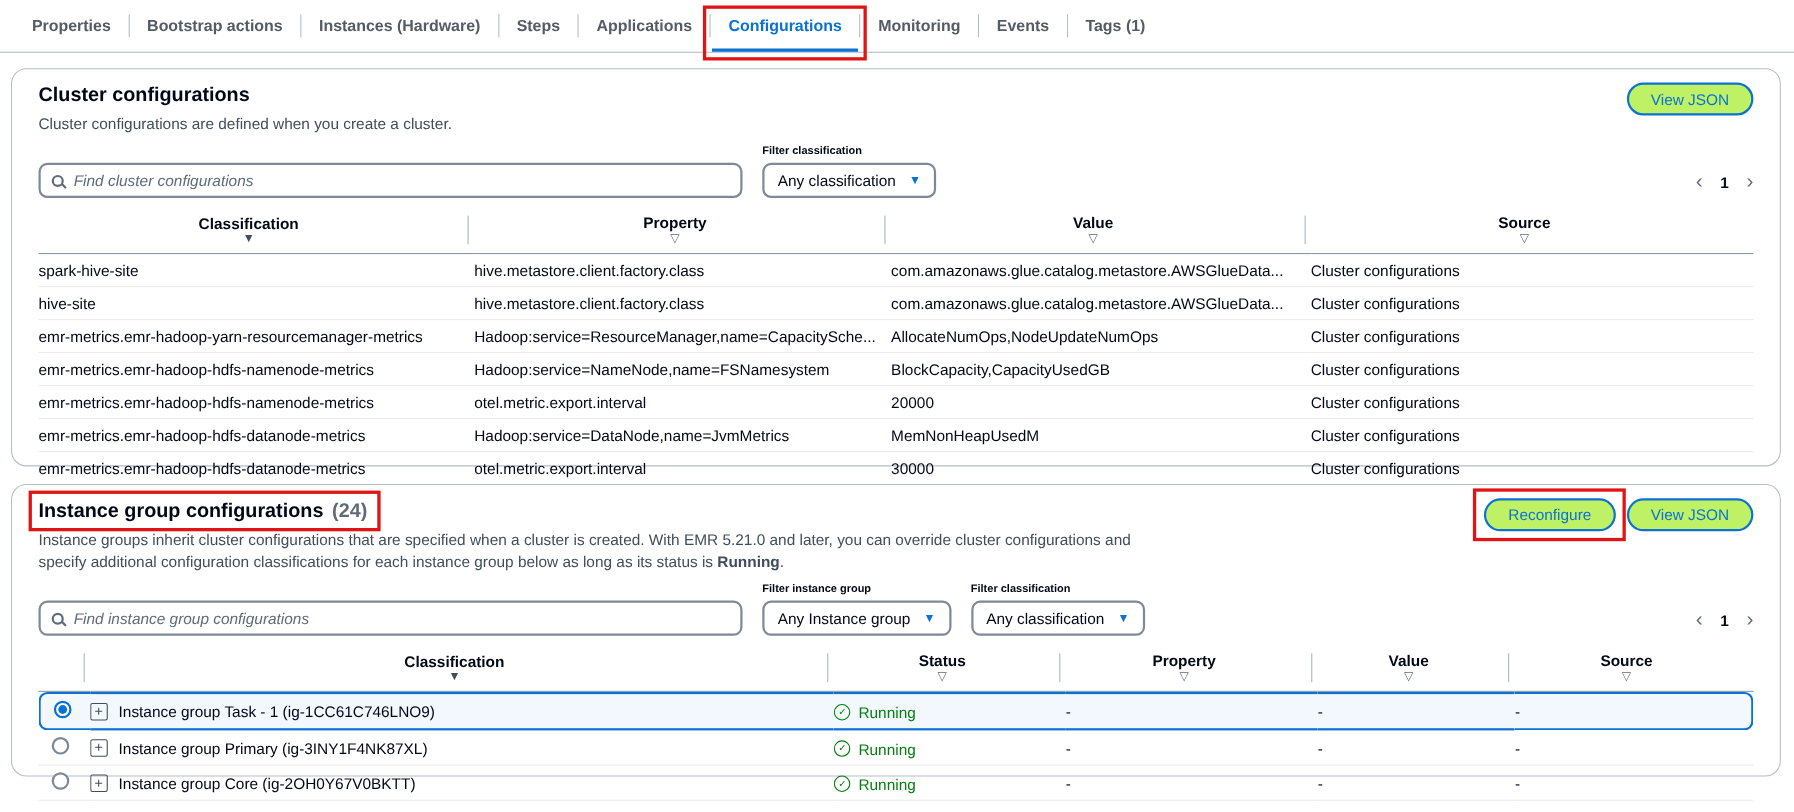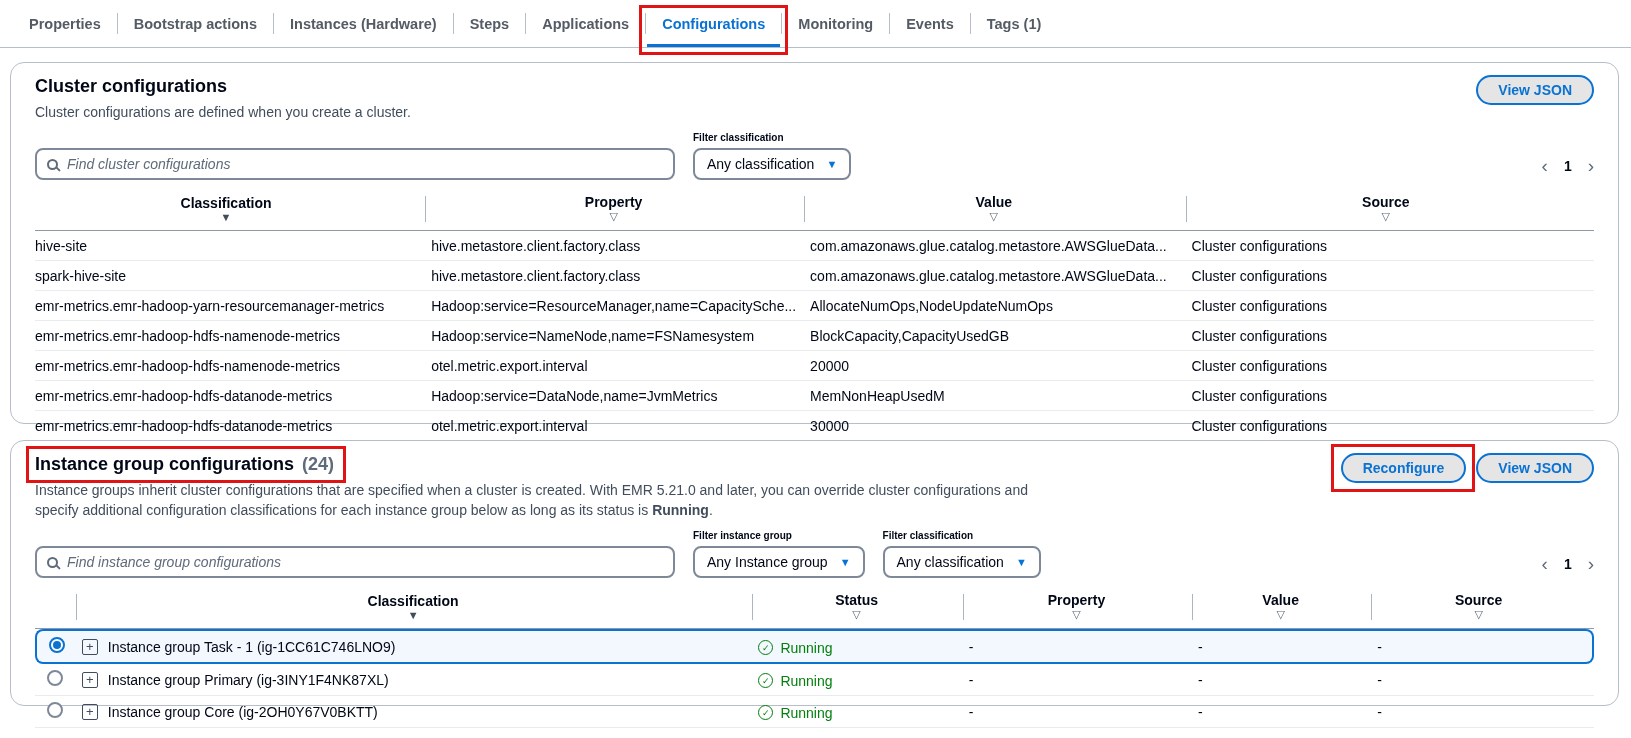--- a/index.html
+++ b/index.html
@@ -26,21 +26,21 @@
   
   .panel { position:absolute; left:10px; width:1609px; background:#fff; border:1px solid #b6bec9; border-radius:14px; padding:12px 24px; }
   .panel-1 { top:62px; height:362px; }
   .panel-2 { top:440px; height:266px; }
   .panel-head { display:flex; justify-content:space-between; align-items:flex-start; }
   .title-wrap { position:relative; display:inline-block; }
   .panel-title { font-size:18px; font-weight:700; line-height:22px; color:var(--text,#000716); display:inline; }
   .panel-count { font-size:18px; font-weight:700; color:#5f6b7a; display:inline; margin-left:4px; }
   .panel-desc { font-size:14px; color:#414d5c; margin-top:5px; line-height:20px; }
   .head-buttons { display:flex; gap:10px; align-items:center; }
-  .btn { position:relative; display:inline-block; border:2px solid var(--accent,#0972d3); color:var(--accent,#0972d3); background:#e5e5e5; font-weight:700; font-size:14px; border-radius:20px; padding:5px 20px; white-space:nowrap; cursor:pointer; font-family:inherit; }
+  .btn { position:relative; display:inline-block; border:2px solid var(--accent,#0972d3); color:var(--accent,#0972d3); background:#bef264; font-weight:400; font-size:14px; border-radius:20px; padding:5px 20px; white-space:nowrap; cursor:pointer; font-family:inherit; }
   .btn-wrap { position:relative; display:inline-block; }
 
   
   .filter-row { display:flex; align-items:flex-end; gap:18px; margin-top:10px; }
   .search-box { width:640px; height:32px; border:2px solid #7d8998; border-radius:8px; display:flex; align-items:center; padding:0 10px; gap:9px; background:#fff; }
   .mag { position:relative; width:11px; height:11px; border:2px solid #5f6b7a; border-radius:50%; flex:none; }
   .mag::after { content:""; position:absolute; width:6px; height:2px; background:#5f6b7a; transform:rotate(45deg); right:-5px; bottom:-2px; border-radius:1px; }
   .search-input { border:none; outline:none; flex:1; font-size:14px; font-family:Liberation Sans, sans-serif; color:#7f1d1d; background:transparent; }
   .search-input::placeholder { color:#5f6b7a; font-style:italic; }
   .filter-group { display:flex; flex-direction:column; gap:5px; }
@@ -182,27 +182,27 @@
               <div class="th-inner">
                 <span>Source</span>
                 <span class="spacer"></span>
                 <span class="sort-outline">▽</span>
               </div>
             </th>
         </tr>
       </thead>
       <tbody>
         <tr>
-          <td>hive-site</td>
+          <td>spark-hive-site</td>
           <td>hive.metastore.client.factory.class</td>
           <td>com.amazonaws.glue.catalog.metastore.AWSGlueData...</td>
           <td>Cluster configurations</td>
         </tr>
         <tr>
-          <td>spark-hive-site</td>
+          <td>hive-site</td>
           <td>hive.metastore.client.factory.class</td>
           <td>com.amazonaws.glue.catalog.metastore.AWSGlueData...</td>
           <td>Cluster configurations</td>
         </tr>
         <tr>
           <td>emr-metrics.emr-hadoop-yarn-resourcemanager-metrics</td>
           <td>Hadoop:service=ResourceManager,name=CapacitySche...</td>
           <td>AllocateNumOps,NodeUpdateNumOps</td>
           <td>Cluster configurations</td>
         </tr>

